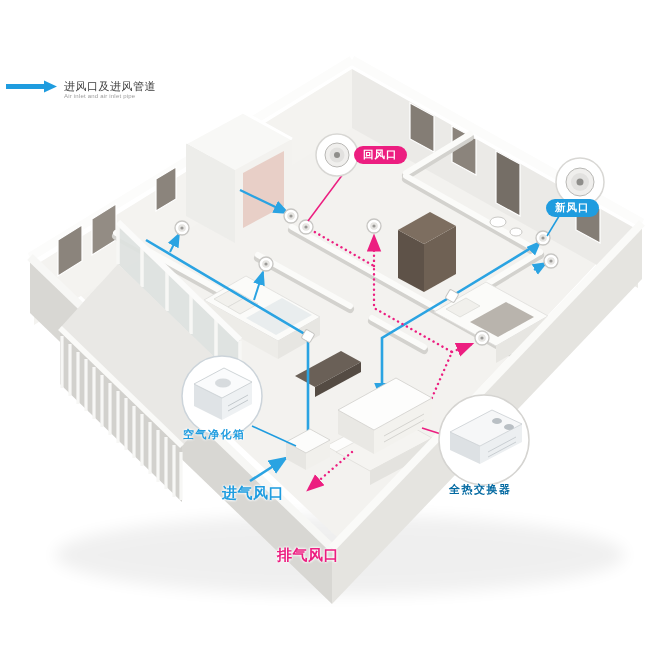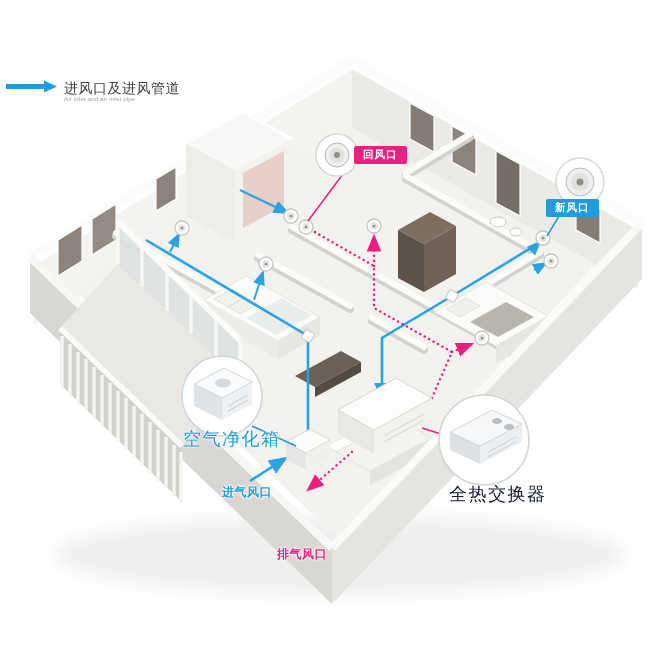--- a/index.html
+++ b/index.html
@@ -5,33 +5,33 @@
   html,body{margin:0;padding:0;}
   body{
     width:650px;height:656px;background:#ffffff;position:relative;overflow:hidden;
     font-family:"Liberation Sans", sans-serif;
   }
   .stage{position:absolute;left:0;top:0;width:650px;height:656px;}
   .overlay{position:absolute;left:0;top:0;width:650px;height:656px;pointer-events:none;}
   .legend{position:absolute;left:6px;top:80px;}
   .legend-row{display:flex;align-items:flex-start;margin-bottom:6px;}
   .legend-text{margin-left:6px;line-height:1.15;}
-  .legend-zh{font-size:14px;color:#3c3c3c;letter-spacing:0.5px;}
+  .legend-zh{font-size:11px;color:#3c3c3c;letter-spacing:0.5px;}
   .legend-en{font-size:6px;color:#9b9b9b;letter-spacing:0.2px;}
   .pill{
-    position:absolute;display:inline-block;padding:2px 9px;border-radius:2px;
+    position:absolute;display:inline-block;padding:2px 9px;border-radius:9px;
     color:#fff;font-size:10.5px;font-weight:bold;letter-spacing:1px;white-space:nowrap;
   }
   .pill-return{left:354px;top:146px;background:#ec1e80;}
   .pill-fresh{left:546px;top:199px;background:#1f9cdf;}
-  .lbl-big{position:absolute;font-size:18px;font-weight:normal;letter-spacing:1.5px;white-space:nowrap;
+  .lbl-big{position:absolute;font-size:11px;font-weight:bold;letter-spacing:1.5px;white-space:nowrap;
     text-shadow:0 0 3px #fff,0 0 3px #fff;}
   .lbl-purifier{left:183px;top:427px;color:#1f9cdf;}
-  .lbl-hx{left:449px;top:482px;color:#0f172a;}
-  .lbl-small{position:absolute;font-size:12px;font-weight:bold;letter-spacing:0.5px;white-space:nowrap;
+  .lbl-hx{left:449px;top:482px;color:#0369a1;}
+  .lbl-small{position:absolute;font-size:15px;font-weight:bold;letter-spacing:0.5px;white-space:nowrap;
     text-shadow:0 0 3px #fff,0 0 3px #fff,0 0 2px #fff;}
   .lbl-intake{left:222px;top:484px;color:#1f9cdf;}
   .lbl-exhaust{left:277px;top:498px;color:#ec1e80;margin-top:48px;}
 </style>
 </head>
 <body>
 
 <svg class="stage" viewBox="0 0 650 656">
   <defs>
     <marker id="arrB" markerWidth="9" markerHeight="8" refX="6.5" refY="3" orient="auto" markerUnits="strokeWidth">

